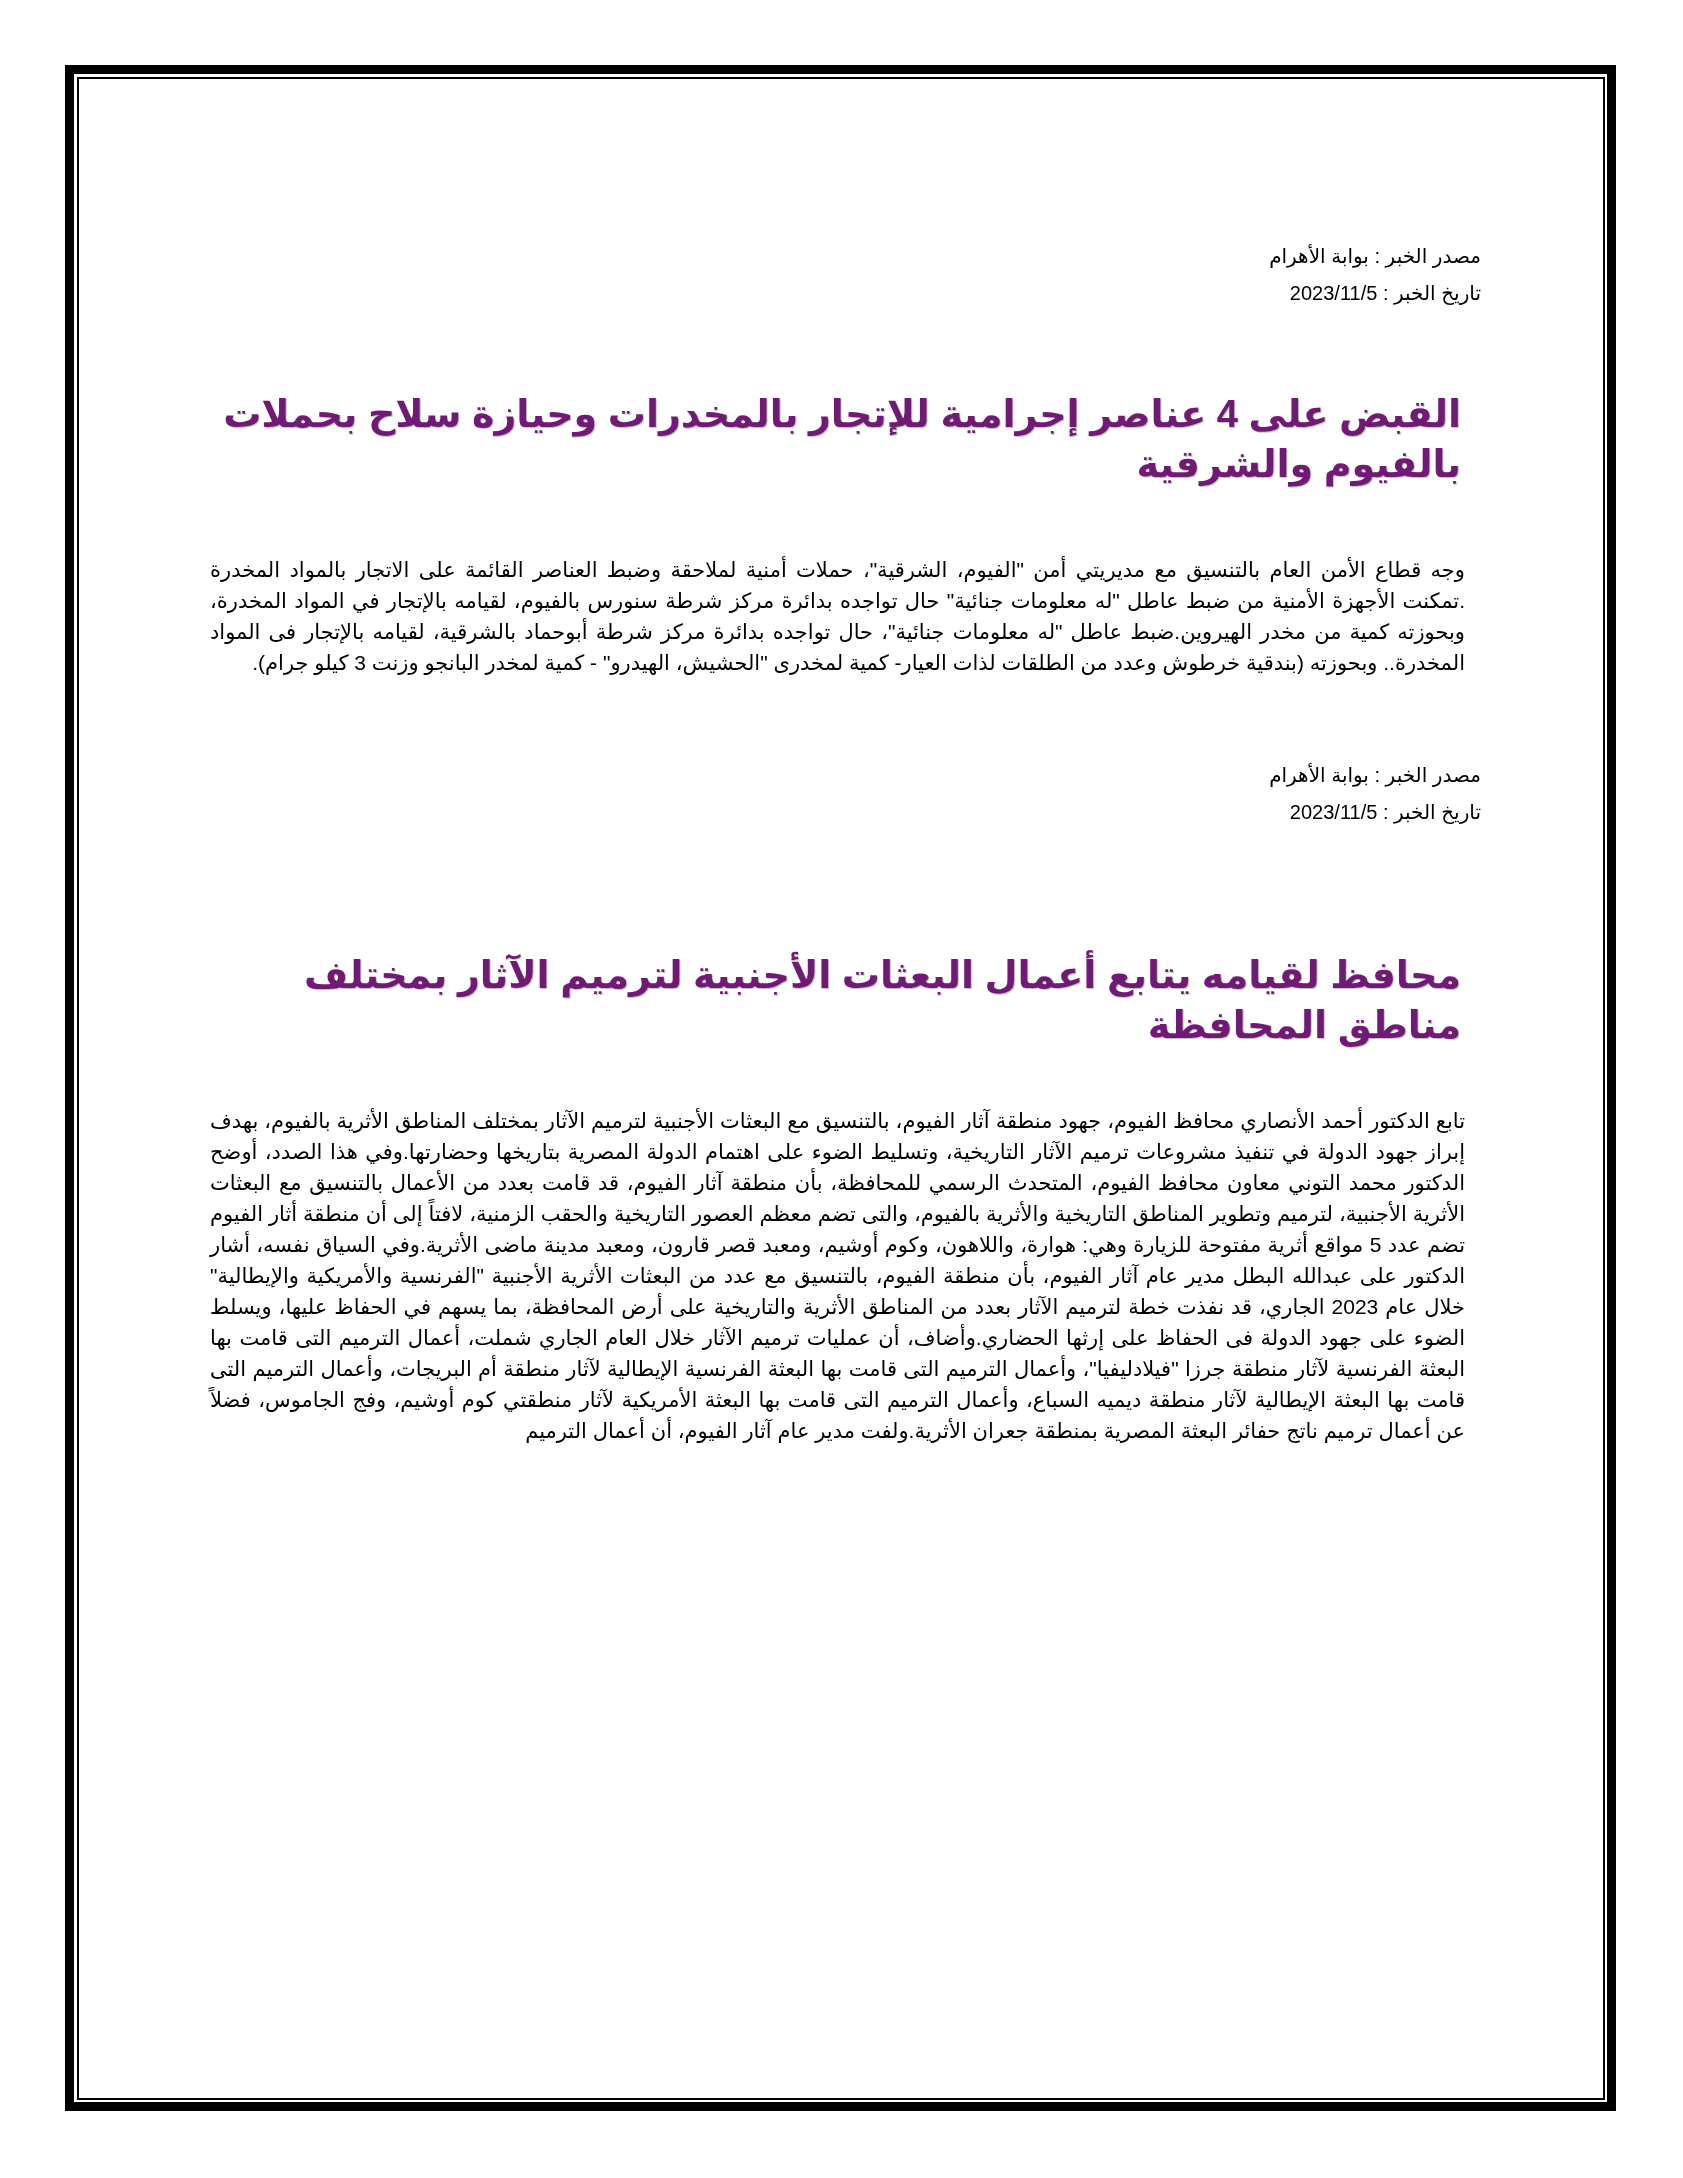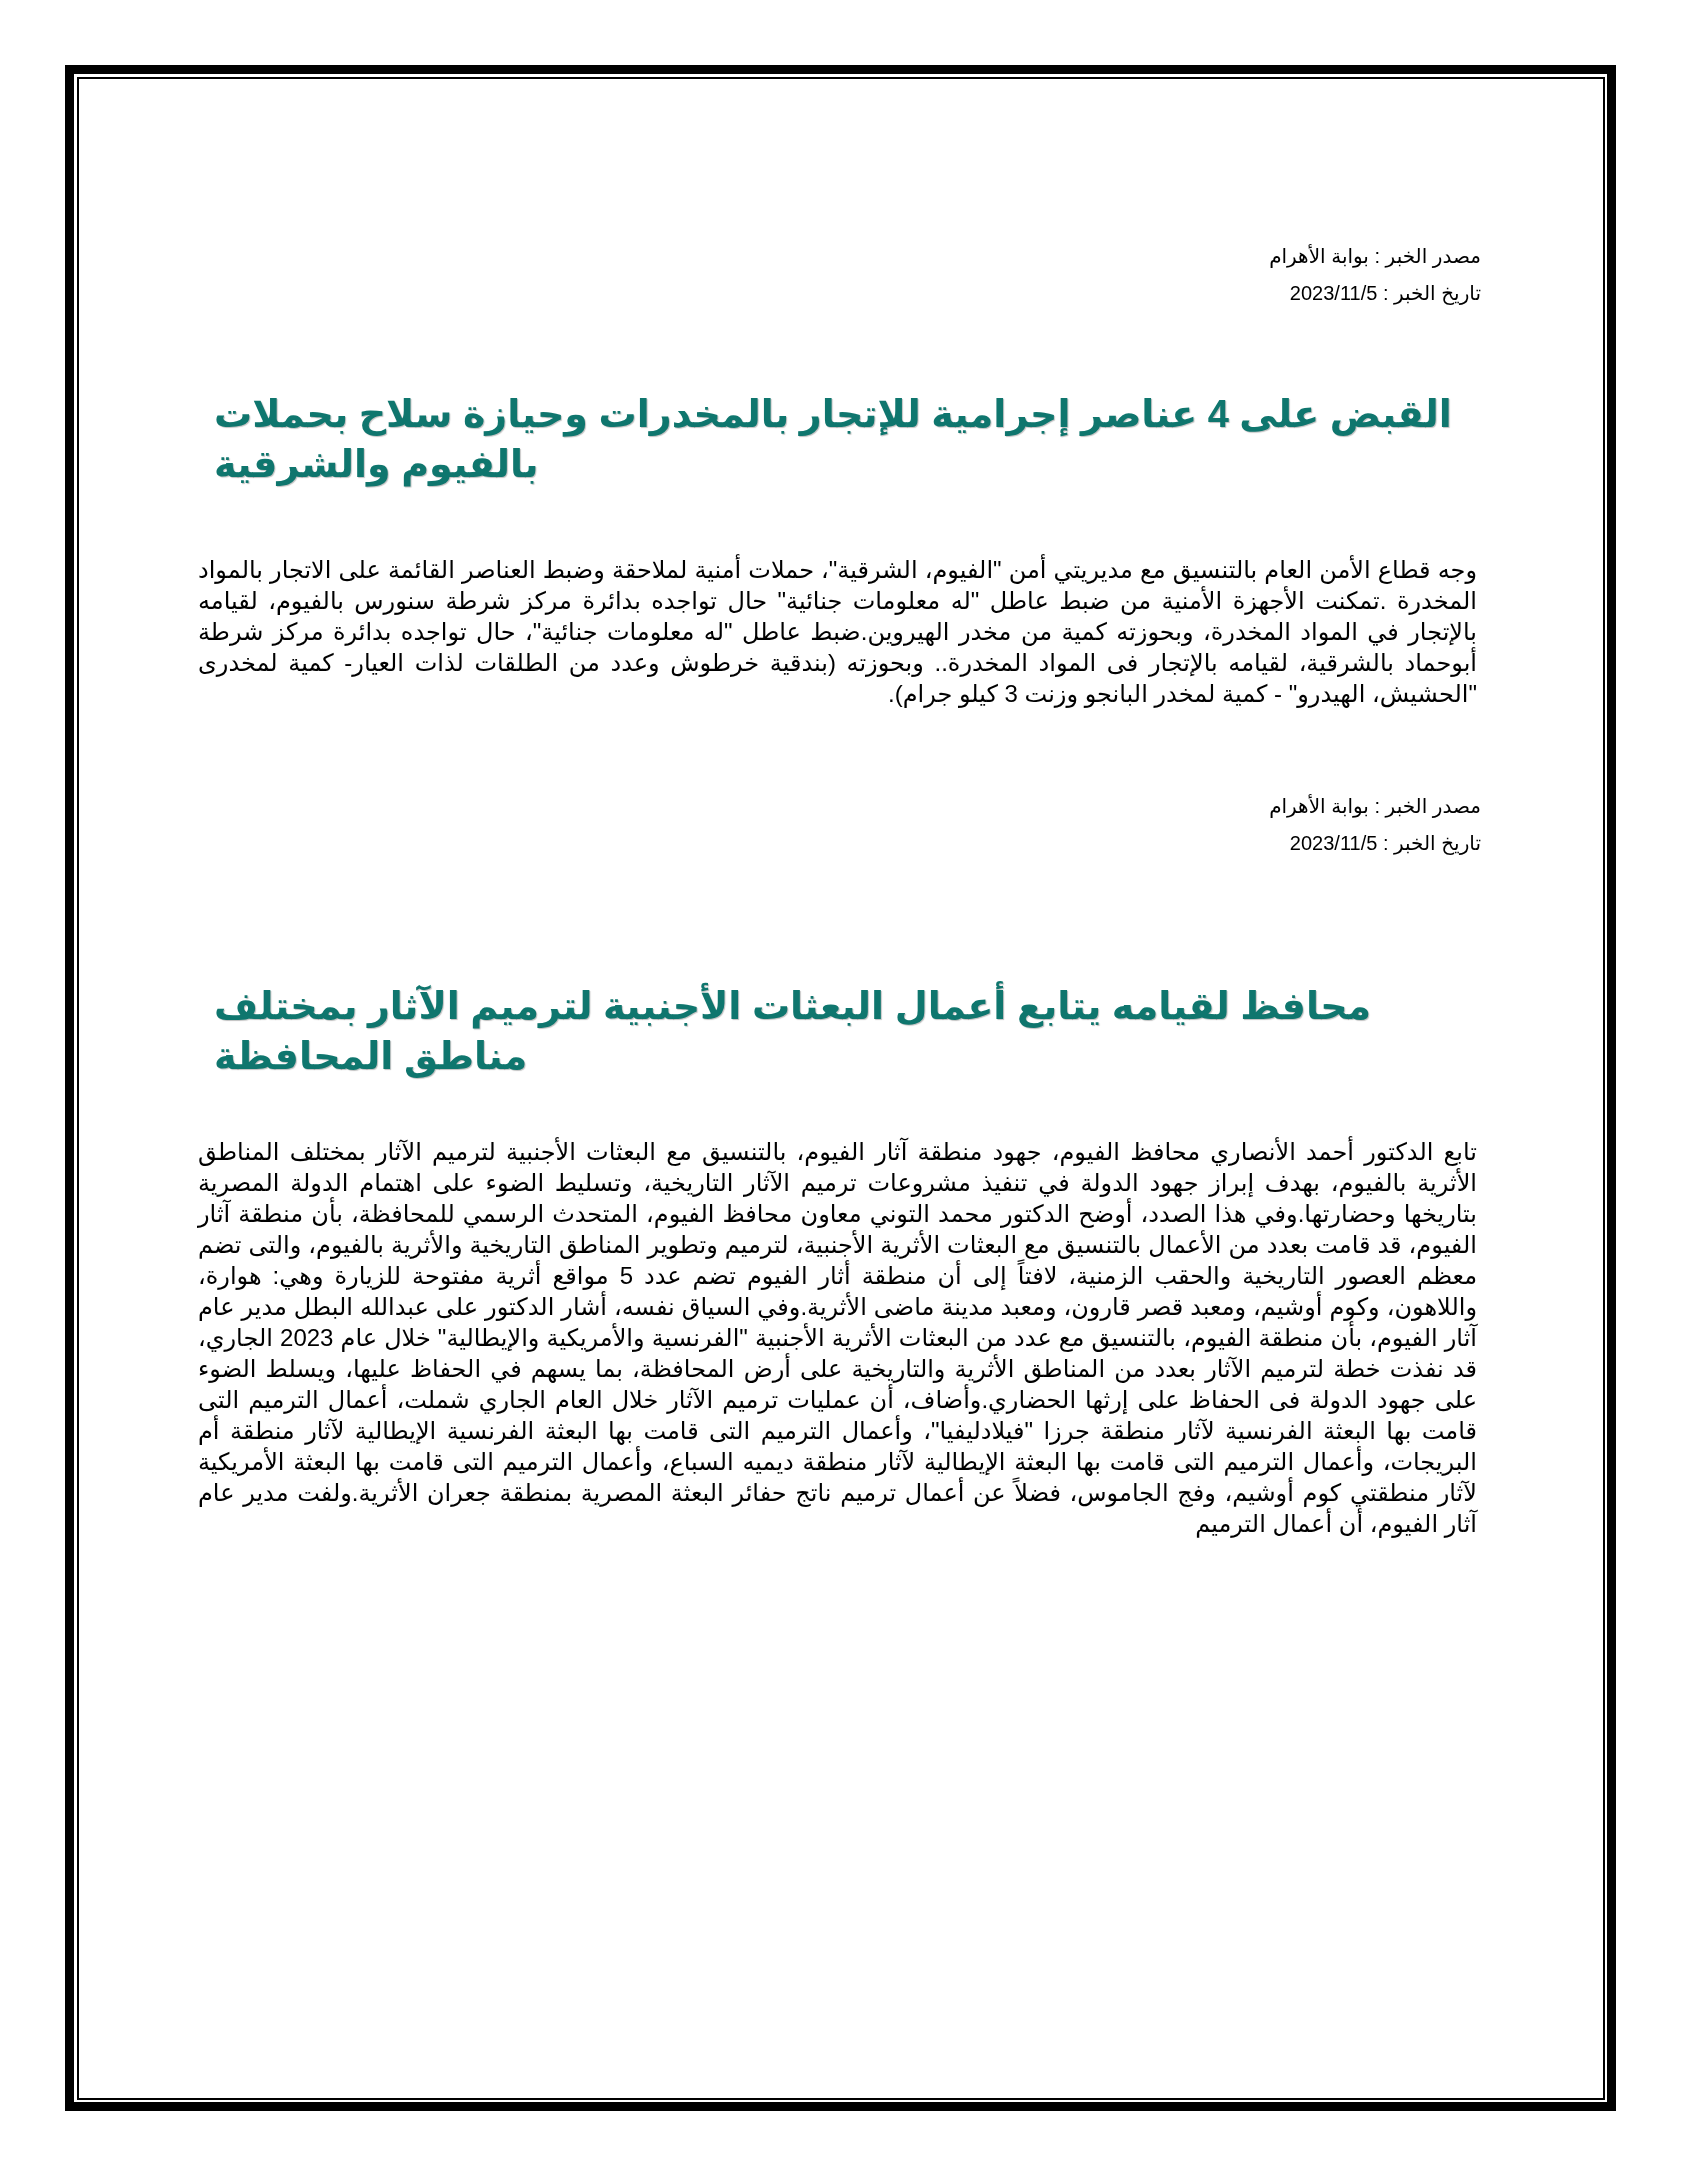--- a/index.html
+++ b/index.html
@@ -42,35 +42,35 @@
     }
     .meta {
       font-size: 20px;
       line-height: 37px;
       text-align: right;
     }
     .meta-line {
       display: block;
     }
     .headline {
-      color: #0f766e;
+      color: #701a75;
       font-weight: bold;
       font-size: 38px;
       line-height: 50px;
-      text-align: left;
+      text-align: right;
       text-shadow: 1px 1px 1px rgba(0,0,0,0.25);
       margin: 0;
       padding: 0 20px;
     }
     .body-text {
-      font-size: 24px;
+      font-size: 21px;
       line-height: 31px;
       text-align: justify;
       text-align-last: right;
-      margin: 4px;
+      margin: 16px;
     }
     #article-1-meta { margin-top: 0; }
     #article-1-headline { margin-top: 77px; }
     #article-1-body { margin-top: 65px; }
     #article-2-meta { margin-top: 79px; }
     #article-2-headline { margin-top: 119px; }
     #article-2-body { margin-top: 55px; }
   </style>
 </head>
 <body>

